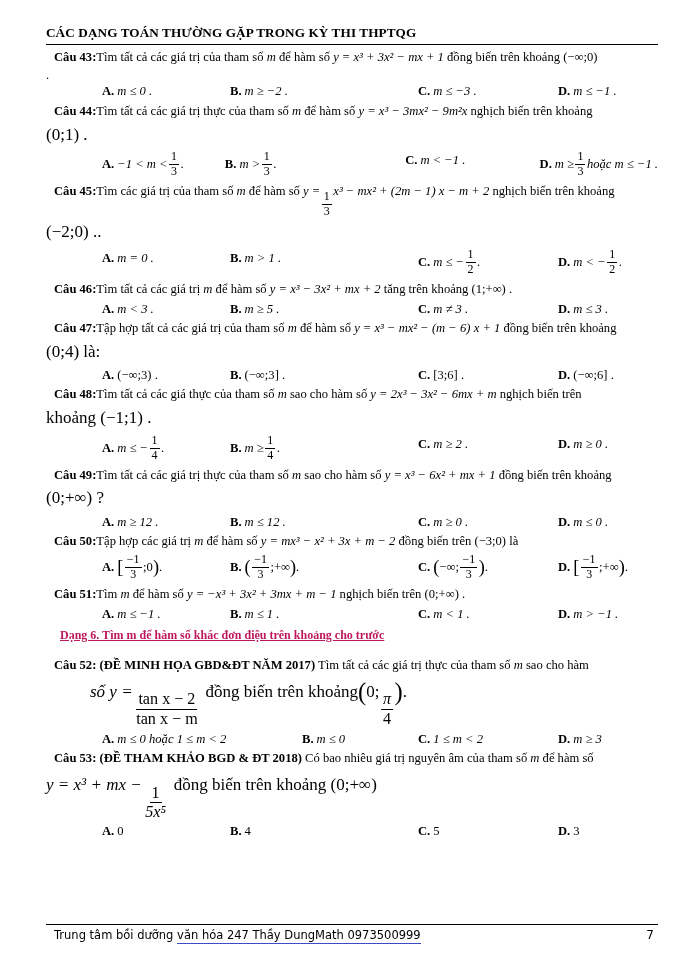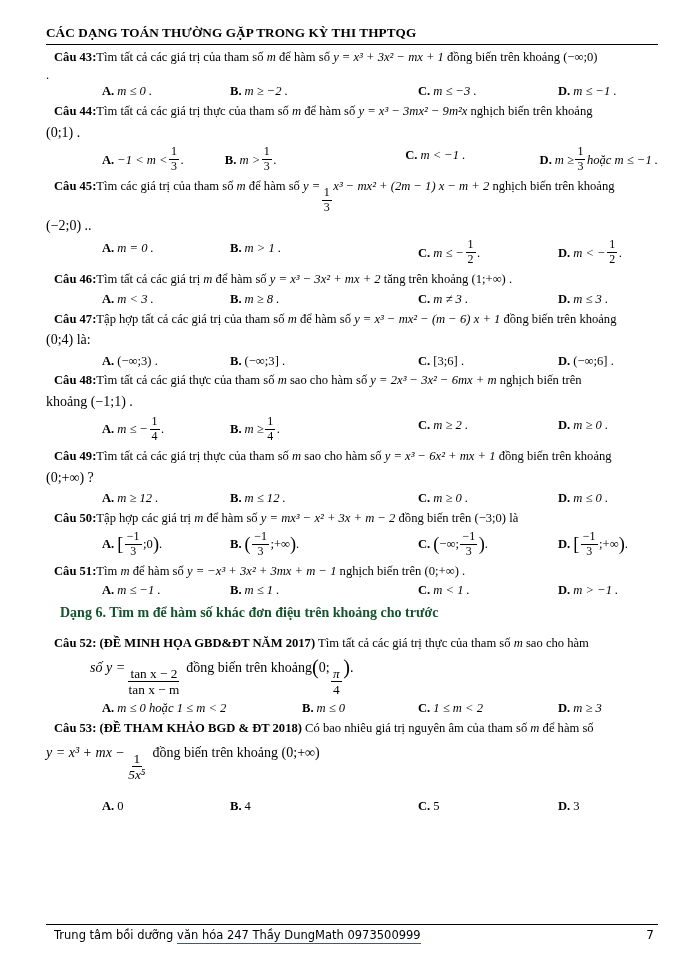--- a/index.html
+++ b/index.html
@@ -39,21 +39,21 @@
   .q {
     font-size: 12.6px;
     line-height: 1.5;
     margin: 0 0 1px 8px;
     text-align: left;
   }
   .q-label {
     font-weight: bold;
   }
   .q-cont {
-    font-size: 14px;
+    font-size: 17px;
     line-height: 1.55;
     margin: 0;
   }
   .stray-dot {
     font-size: 12.6px;
     line-height: 1.4;
     margin: 0;
     height: 14px;
   }
   
@@ -102,25 +102,26 @@
     padding: 1px 2px 0 2px;
   }
   .bigparen {
     font-size: 1.45em;
     line-height: 0.6;
     vertical-align: -0.12em;
     font-weight: 300;
   }
   
   .dang-heading {
-    color: #14532d;
+    color: #be185d;
     font-weight: bold;
-    font-size: 14px;
+    font-size: 12px;
     padding-left: 14px;
     margin: 5px 0 2px 0;
+    text-decoration: underline;
   }
   .gap-sm { height: 11px; }
   
   .footer-wrap {
     position: absolute;
     left: 46px;
     right: 42px;
     bottom: 18px;
   }
   .footer-rule {
@@ -250,21 +251,21 @@
   <div class="q">
     <span class="q-label">Câu 46:</span><span>Tìm tất cả các giá trị </span><span class="it">m</span><span> để hàm số </span><span class="it">y = x³ − 3x² + mx + 2</span><span> tăng trên khoảng </span><span>(1;+∞) .</span>
   </div>
   <div class="answers cols">
     <span class="ans">
         <span class="lt">A.</span>
         <span class="it">m &lt; 3 .</span>
       </span>
     <span class="ans">
         <span class="lt">B.</span>
-        <span class="it">m ≥ 8 .</span>
+        <span class="it">m ≥ 5 .</span>
       </span>
     <span class="ans">
         <span class="lt">C.</span>
         <span class="it">m ≠ 3 .</span>
       </span>
     <span class="ans">
         <span class="lt">D.</span>
         <span class="it">m ≤ 3 .</span>
       </span>
   </div>
@@ -450,21 +451,21 @@
       </span>
     <span class="ans">
         <span class="lt">D.</span>
         <span class="it">m ≥ 3</span>
       </span>
   </div>
 
   <div class="q">
     <span class="q-label">Câu 53:</span><span class="q-label"> (ĐỀ THAM KHẢO BGD &amp; ĐT 2018)</span><span> Có bao nhiêu giá trị nguyên âm của tham số </span><span class="it">m</span><span> để hàm số</span>
   </div>
-  <div class="q-cont" style="margin-top:4px;margin-bottom:16px;">
+  <div class="q-cont" style="margin-top:4px;margin-bottom:2px;">
     <span class="it">y = x³ + mx −</span><span class="frac">
         <span class="num">1</span>
         <span class="den it">5x⁵</span>
       </span><span> đồng biến trên khoảng </span><span>(0;+∞)</span>
   </div>
   <div class="answers cols">
     <span class="ans">
         <span class="lt">A.</span>
         <span>0</span>
       </span>

